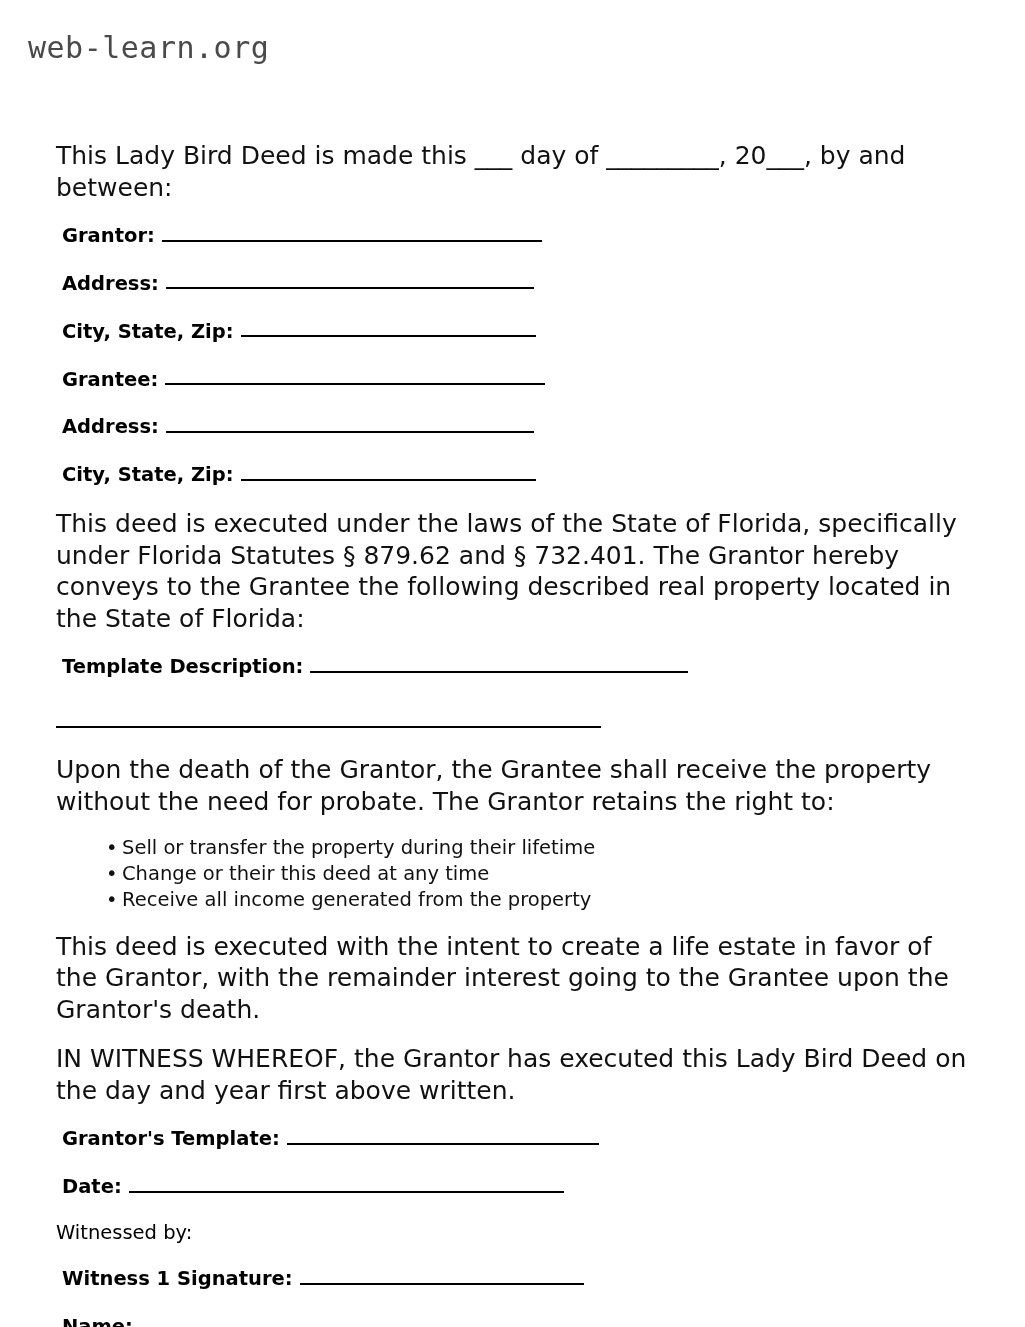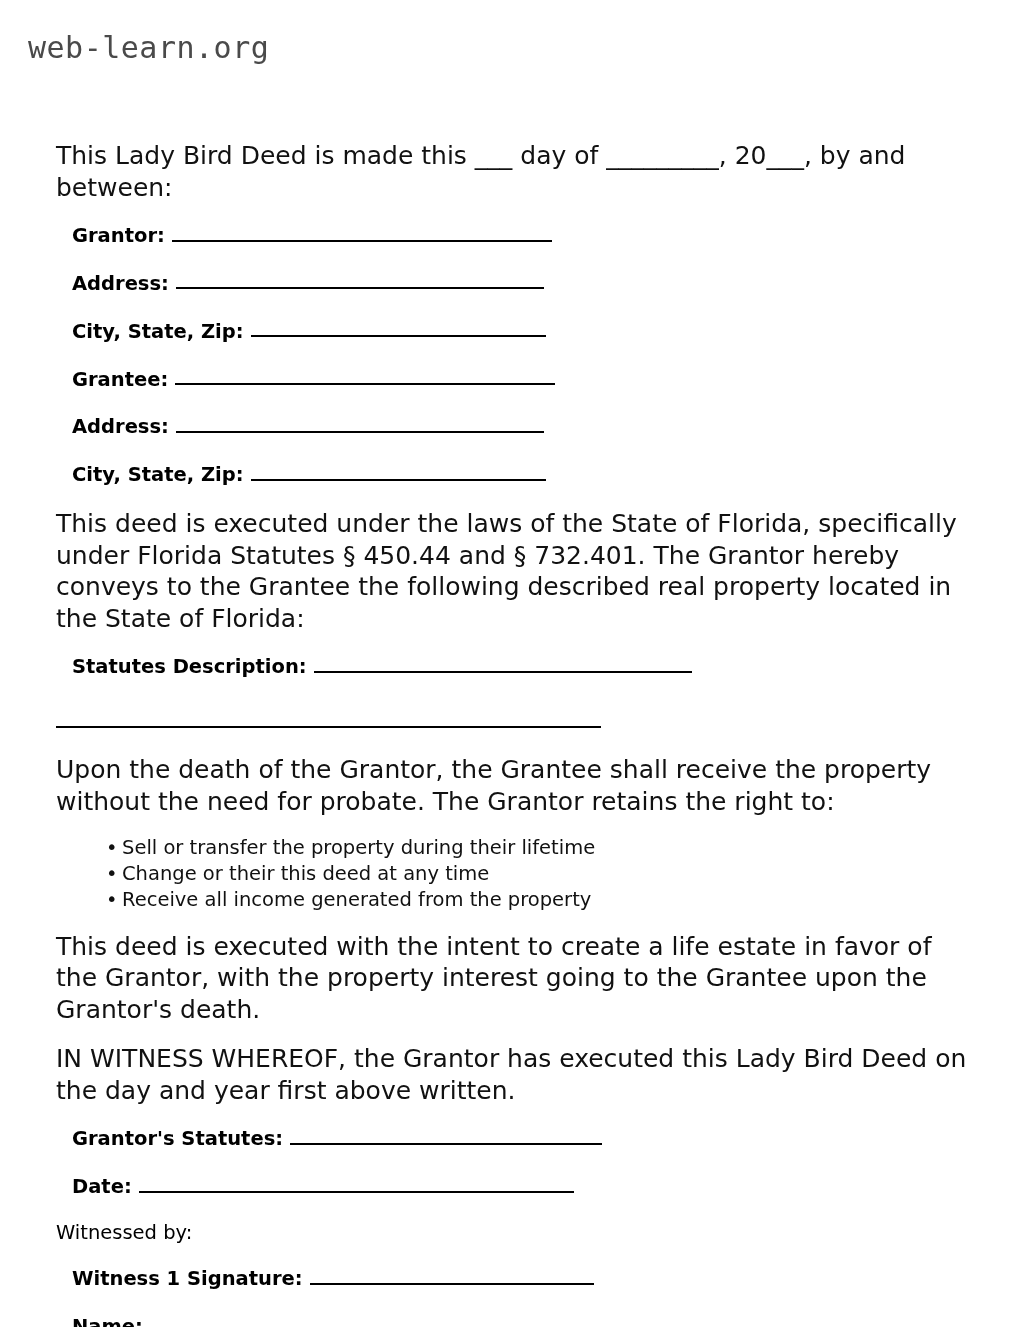--- a/index.html
+++ b/index.html
@@ -51,21 +51,21 @@
     top: 140px;
     width: 915px;
   }
   p.body-text {
     margin: 0 0 18px 0;
     font-size: 25px;
     line-height: 1.26;
     color: #111111;
   }
   .field-row {
-    margin: 0 0 21px 16px;
+    margin: 0 0 21px 6px;
     font-size: 19.5px;
     line-height: 1.3;
     white-space: nowrap;
   }
   .field-label {
     font-weight: bold;
     color: #000000;
   }
   .blank {
     display: inline-block;
@@ -149,24 +149,24 @@
     </div>
 
     <div class="field-row">
       <span class="field-label">Address:</span><span class="blank w-address"></span>
     </div>
 
     <div class="field-row">
       <span class="field-label">City, State, Zip:</span><span class="blank w-citystate"></span>
     </div>
 
-    <p class="body-text">This deed is executed under the laws of the State of Florida, specifically under Florida Statutes § 450.44 and § 732.401. The Grantor hereby conveys to the Grantee the following described real property located in the State of Florida:</p>
-
-    <div class="field-row">
-      <span class="field-label">Statutes Description:</span><span class="blank w-property"></span>
+    <p class="body-text">This deed is executed under the laws of the State of Florida, specifically under Florida Statutes § 879.62 and § 732.401. The Grantor hereby conveys to the Grantee the following described real property located in the State of Florida:</p>
+
+    <div class="field-row">
+      <span class="field-label">Template Description:</span><span class="blank w-property"></span>
     </div>
 
     <div class="spacer-sm"></div>
 
     <div class="rule-line">
       <span class="blank"></span>
     </div>
 
     <div class="spacer-md"></div>
 
@@ -180,26 +180,26 @@
       <li>
         <span class="bullet-dot">•</span>
         <span>Change or their this deed at any time</span>
       </li>
       <li>
         <span class="bullet-dot">•</span>
         <span>Receive all income generated from the property</span>
       </li>
     </ul>
 
-    <p class="body-text">This deed is executed with the intent to create a life estate in favor of the Grantor, with the property interest going to the Grantee upon the Grantor's death.</p>
+    <p class="body-text">This deed is executed with the intent to create a life estate in favor of the Grantor, with the remainder interest going to the Grantee upon the Grantor's death.</p>
 
     <p class="body-text">IN WITNESS WHEREOF, the Grantor has executed this Lady Bird Deed on the day and year first above written.</p>
 
     <div class="field-row">
-      <span class="field-label">Grantor's Statutes:</span><span class="blank w-sig"></span>
+      <span class="field-label">Grantor's Template:</span><span class="blank w-sig"></span>
     </div>
 
     <div class="field-row">
       <span class="field-label">Date:</span><span class="blank w-date"></span>
     </div>
 
     <p class="plain-line">Witnessed by:</p>
 
     <div class="field-row">
       <span class="field-label">Witness 1 Signature:</span><span class="blank w-witness"></span>

